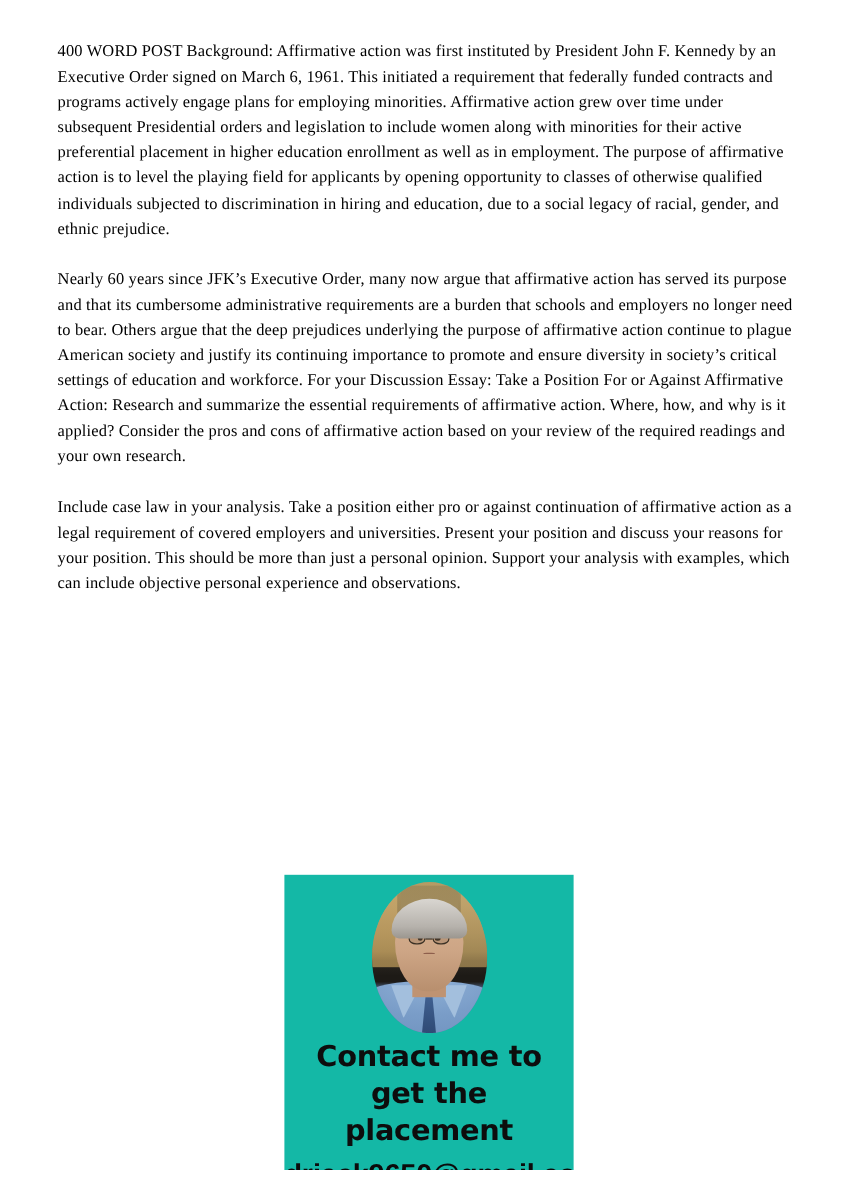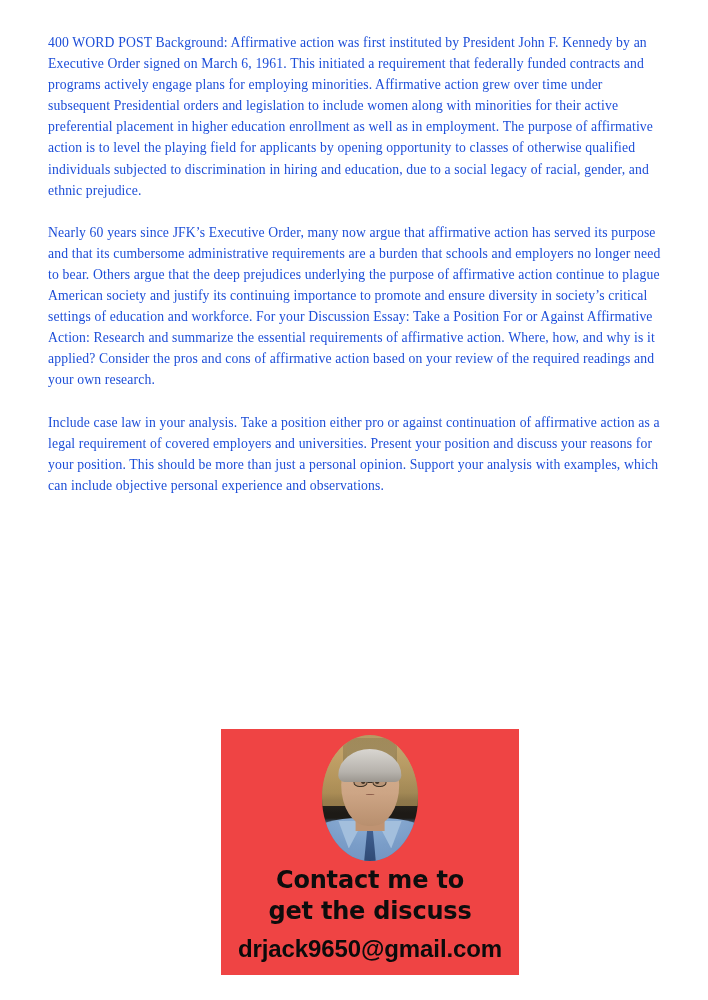--- a/index.html
+++ b/index.html
@@ -23,35 +23,35 @@
     position: absolute;
     left: 48px;
     top: 32px;
     width: 618px;
   }
   .doc-para {
     margin: 0 0 21px 0;
     font-family: "Liberation Serif", "DejaVu Serif", serif;
     font-size: 13.7px;
     line-height: 21.1px;
-    color: #1d4ed8;
+    color: #000000;
     text-align: left;
     white-space: pre-line;
     letter-spacing: 0.01em;
   }
   .doc-para:last-child { margin-bottom: 0; margin-top: 21px; }
 
   
   .contact-card {
     position: absolute;
-    left: 221px;
+    left: 237px;
     top: 729px;
-    width: 298px;
+    width: 241px;
     height: 246px;
-    background: #ef4444;
+    background: #14b8a6;
     overflow: hidden;
   }
 
   .portrait-wrap {
     position: absolute;
     left: 50%;
     top: 6px;
     transform: translateX(-50%);
     width: 96px;
     height: 126px;
@@ -246,17 +246,17 @@
         <span class="lens r"></span>
         <span class="bridge"></span>
       </div>
       <div class="photo-mouth"></div>
     </div>
     <div class="photo-hair"></div>
   </div>
 
   <div class="contact-lines">
     <div class="contact-line">Contact me to</div>
-    <div class="contact-line">get the discuss</div>
+    <div class="contact-line">get the placement</div>
     <div class="contact-email">drjack9650@gmail.com</div>
   </div>
 
 </div>
 
 </body></html>

